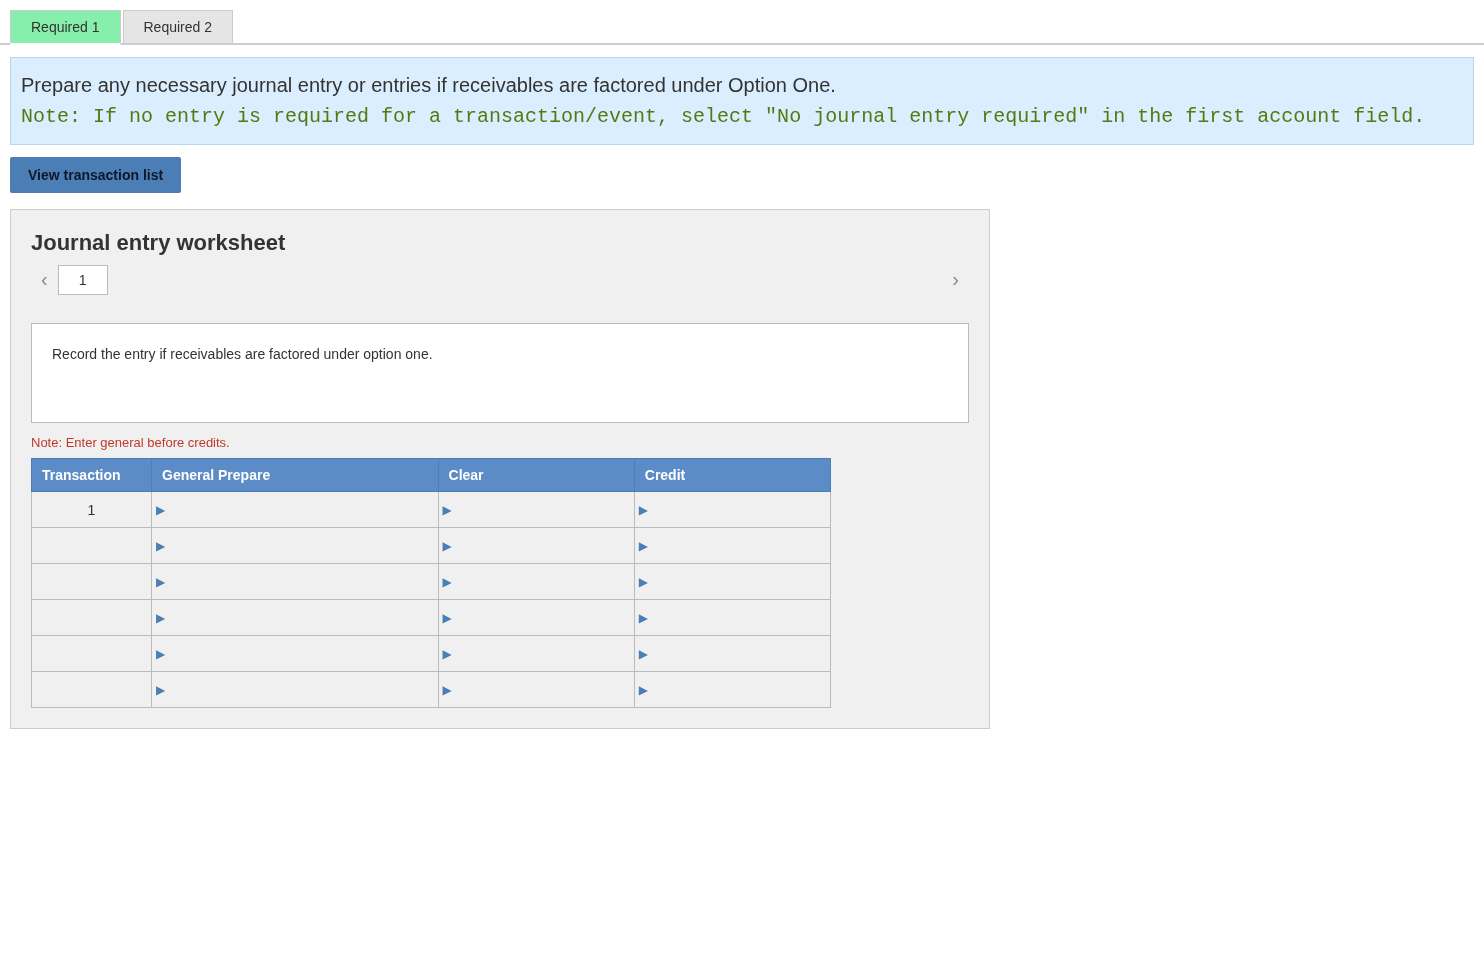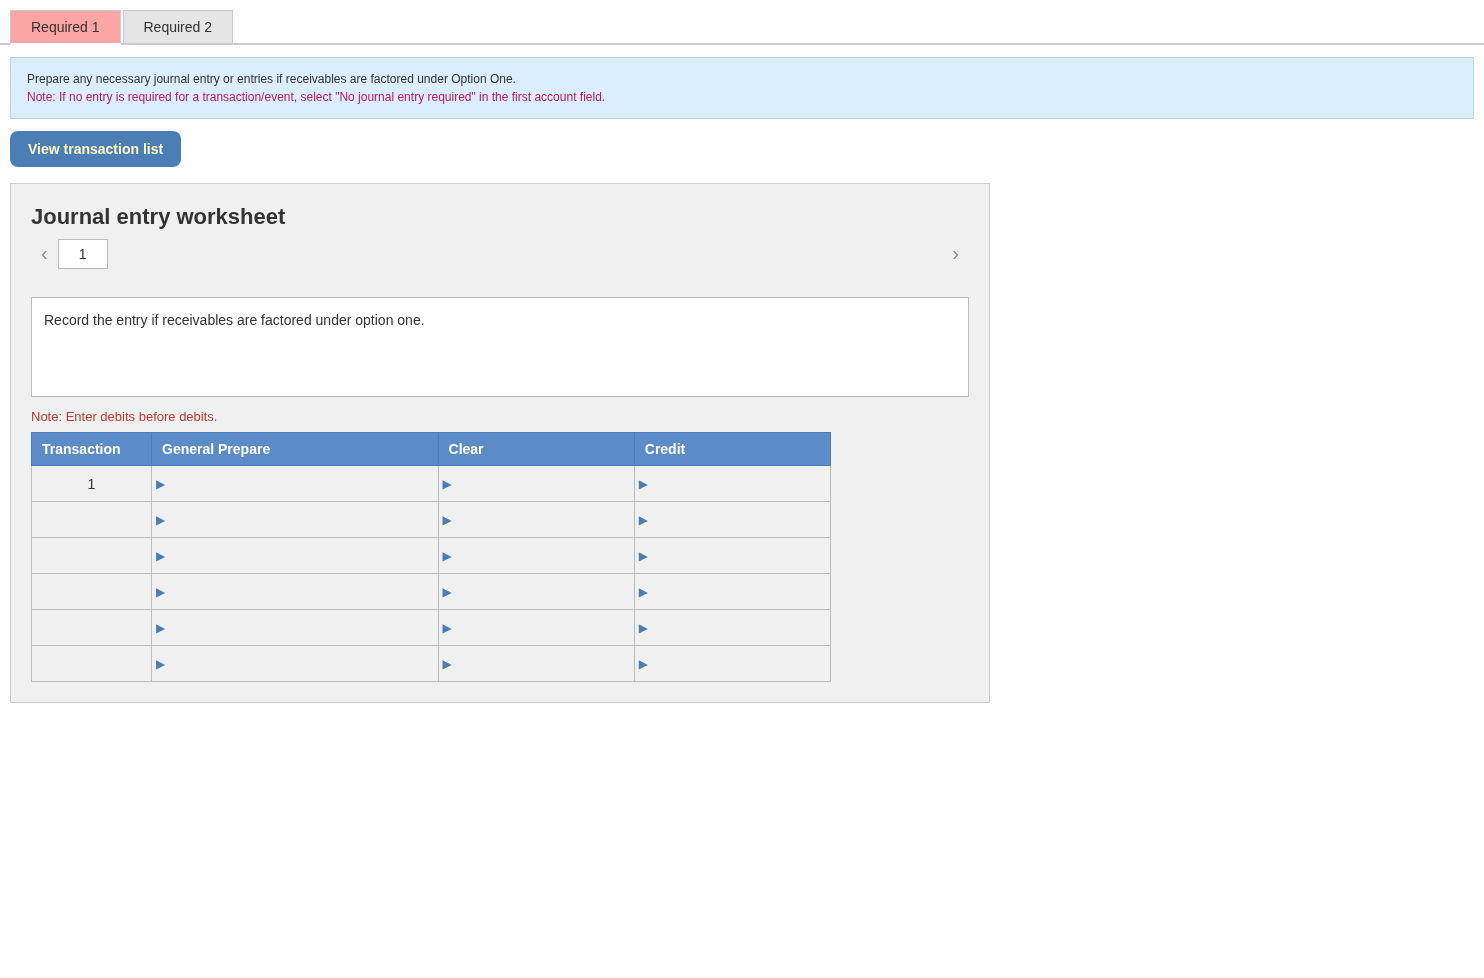--- a/index.html
+++ b/index.html
@@ -20,48 +20,49 @@
     .tab {
       padding: 8px 20px;
       border: 1px solid #ccc;
       border-bottom: none;
       background: #e5e5e5;
       cursor: pointer;
       font-size: 14px;
       margin-right: 2px;
     }
     .tab.active {
-      background: #fca5a5;
+      background: #86efac;
       border-bottom: 2px solid #fff;
       margin-bottom: -2px;
     }
 
     
     .info-box {
       background: #dbeeff;
       border: 1px solid #b8d4f0;
-      padding: 12px 16px;
+      padding: 12px 10px;
       margin: 12px 10px;
-      font-size: 12px;
+      font-size: 20px;
       line-height: 1.5;
     }
     .info-box .note-red {
-      color: #be185d;
+      color: #4d7c0f;
+      font-family: Liberation Mono, monospace;
     }
 
     
     .btn-blue {
       background: #4a7eb5;
-      color: #fef9c3;
+      color: #0f172a;
       border: none;
       padding: 10px 18px;
       font-size: 14px;
       cursor: pointer;
       font-weight: bold;
-      border-radius: 8px;
+      border-radius: 2px;
     }
 
     .view-transaction-wrap {
       margin: 0 10px 16px 10px;
     }
 
     
     .worksheet {
       background: #f0f0f0;
       border: 1px solid #ccc;
@@ -98,21 +99,21 @@
       text-align: center;
     }
     .nav-right {
       margin-left: auto;
     }
 
     
     .description-box {
       background: #fff;
       border: 1px solid #bbb;
-      padding: 12px;
+      padding: 20px;
       margin-bottom: 12px;
       min-height: 100px;
       font-size: 14px;
       line-height: 1.5;
       margin-top: 28px;
     }
 
     
     .note-debits {
       color: #c0392b;
@@ -200,21 +201,21 @@
   <div class="worksheet-title">Journal entry worksheet</div>
 
   <div class="page-nav">
     <span class="nav-arrow">‹</span>
     <div class="page-tab">1</div>
     <span class="nav-arrow nav-right">›</span>
   </div>
 
   <div class="description-box">Record the entry if receivables are factored under option one.</div>
 
-  <div class="note-debits">Note: Enter debits before debits.</div>
+  <div class="note-debits">Note: Enter general before credits.</div>
 
   <table class="journal-table">
     <thead>
       <tr>
         <th class="col-transaction">Transaction</th>
         <th class="col-journal">General Prepare</th>
         <th class="col-debit">Clear</th>
         <th class="col-credit">Credit</th>
       </tr>
     </thead>

